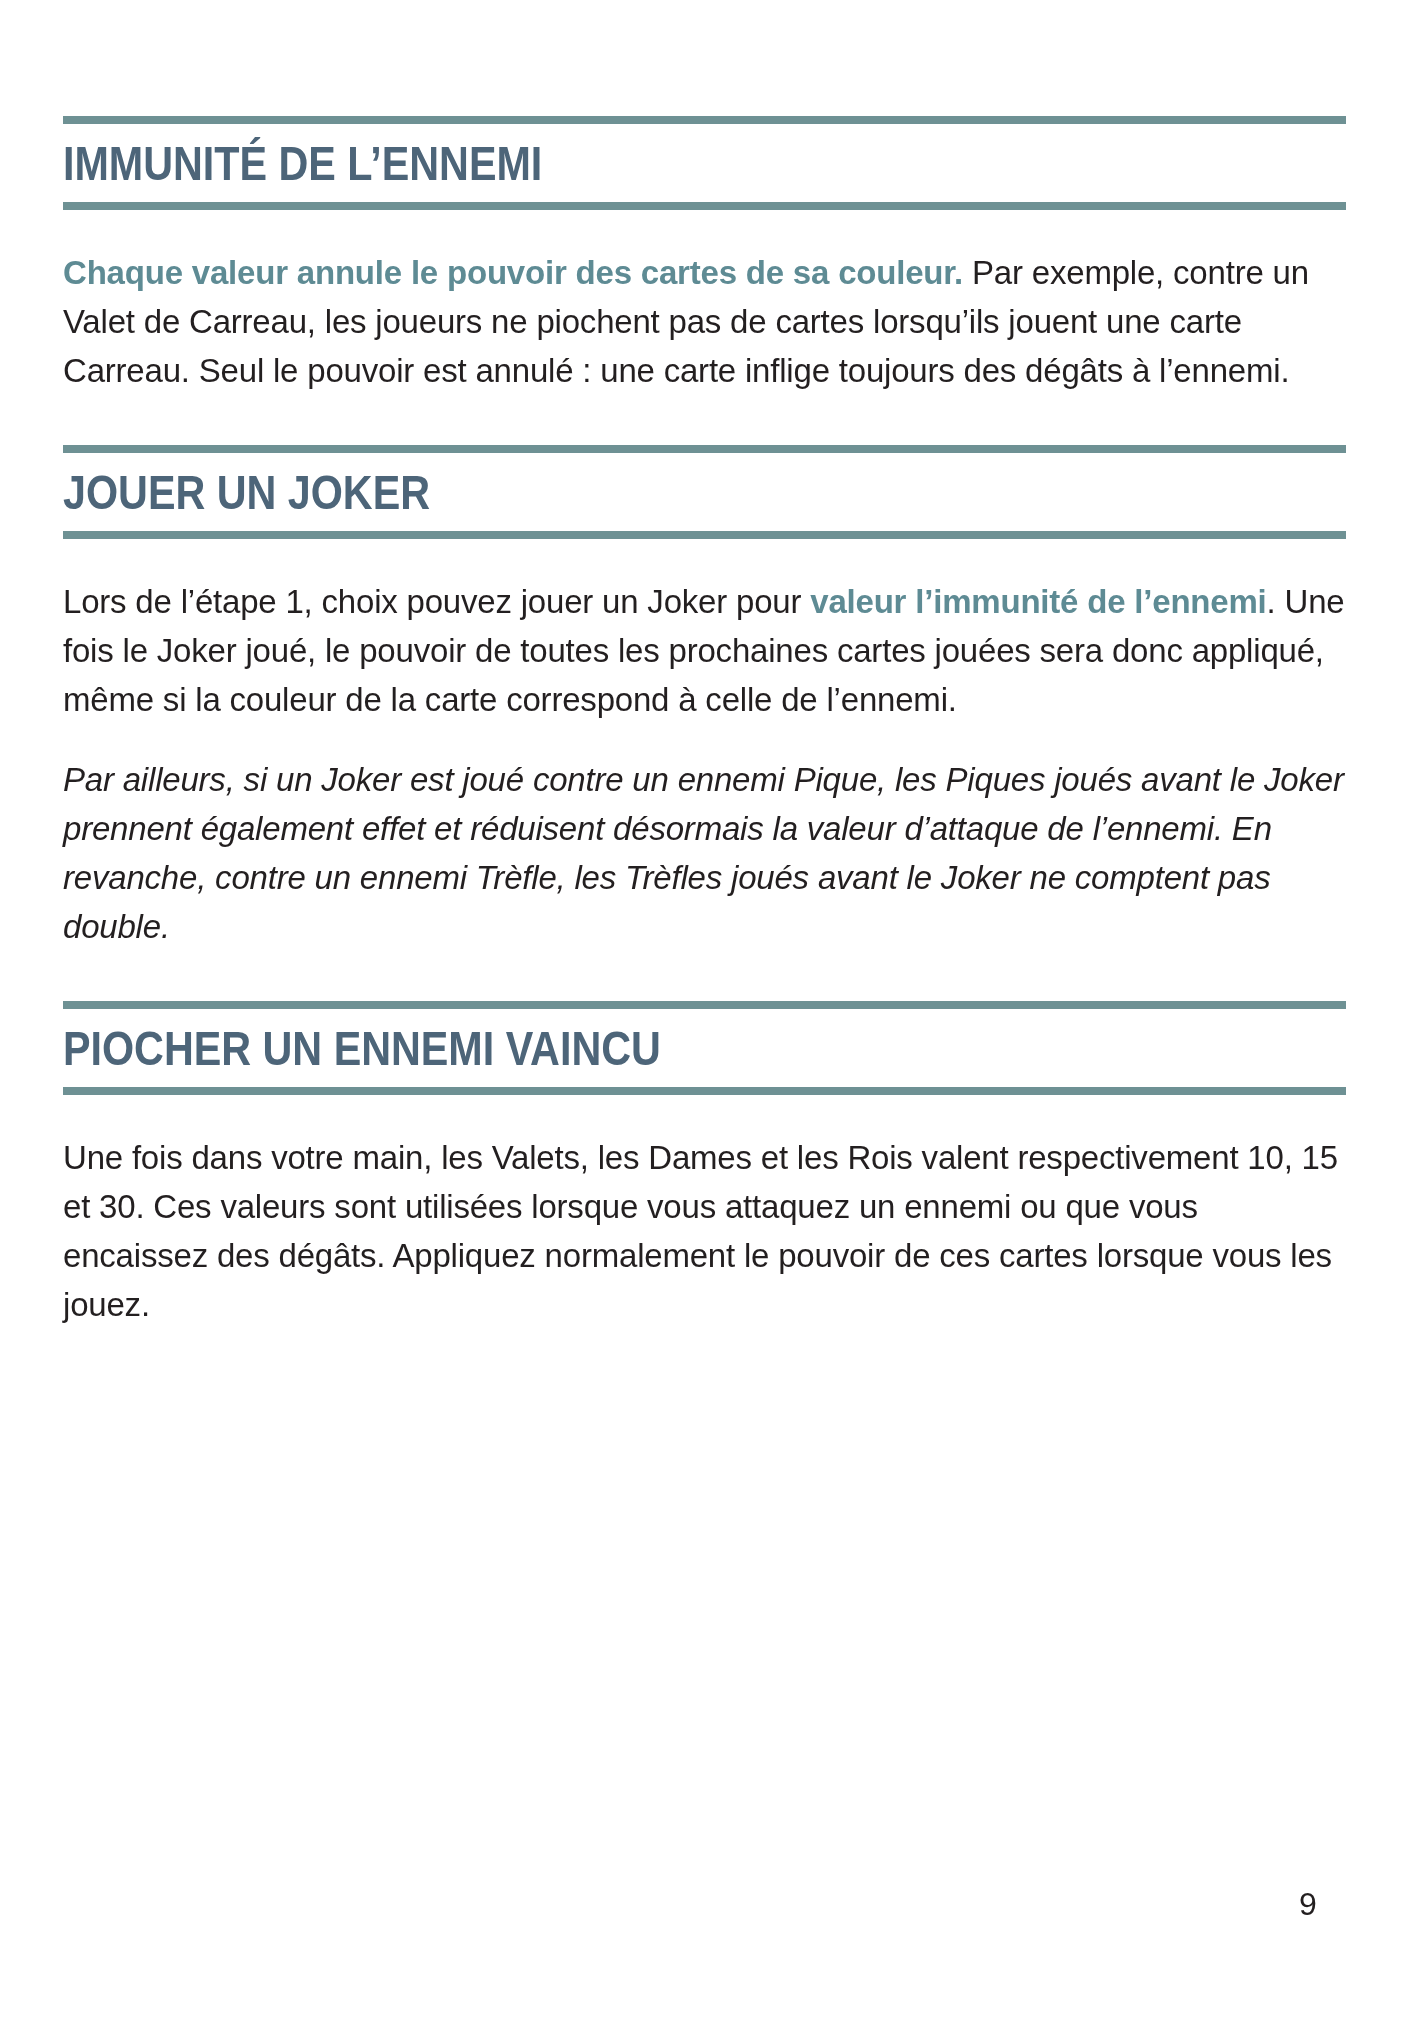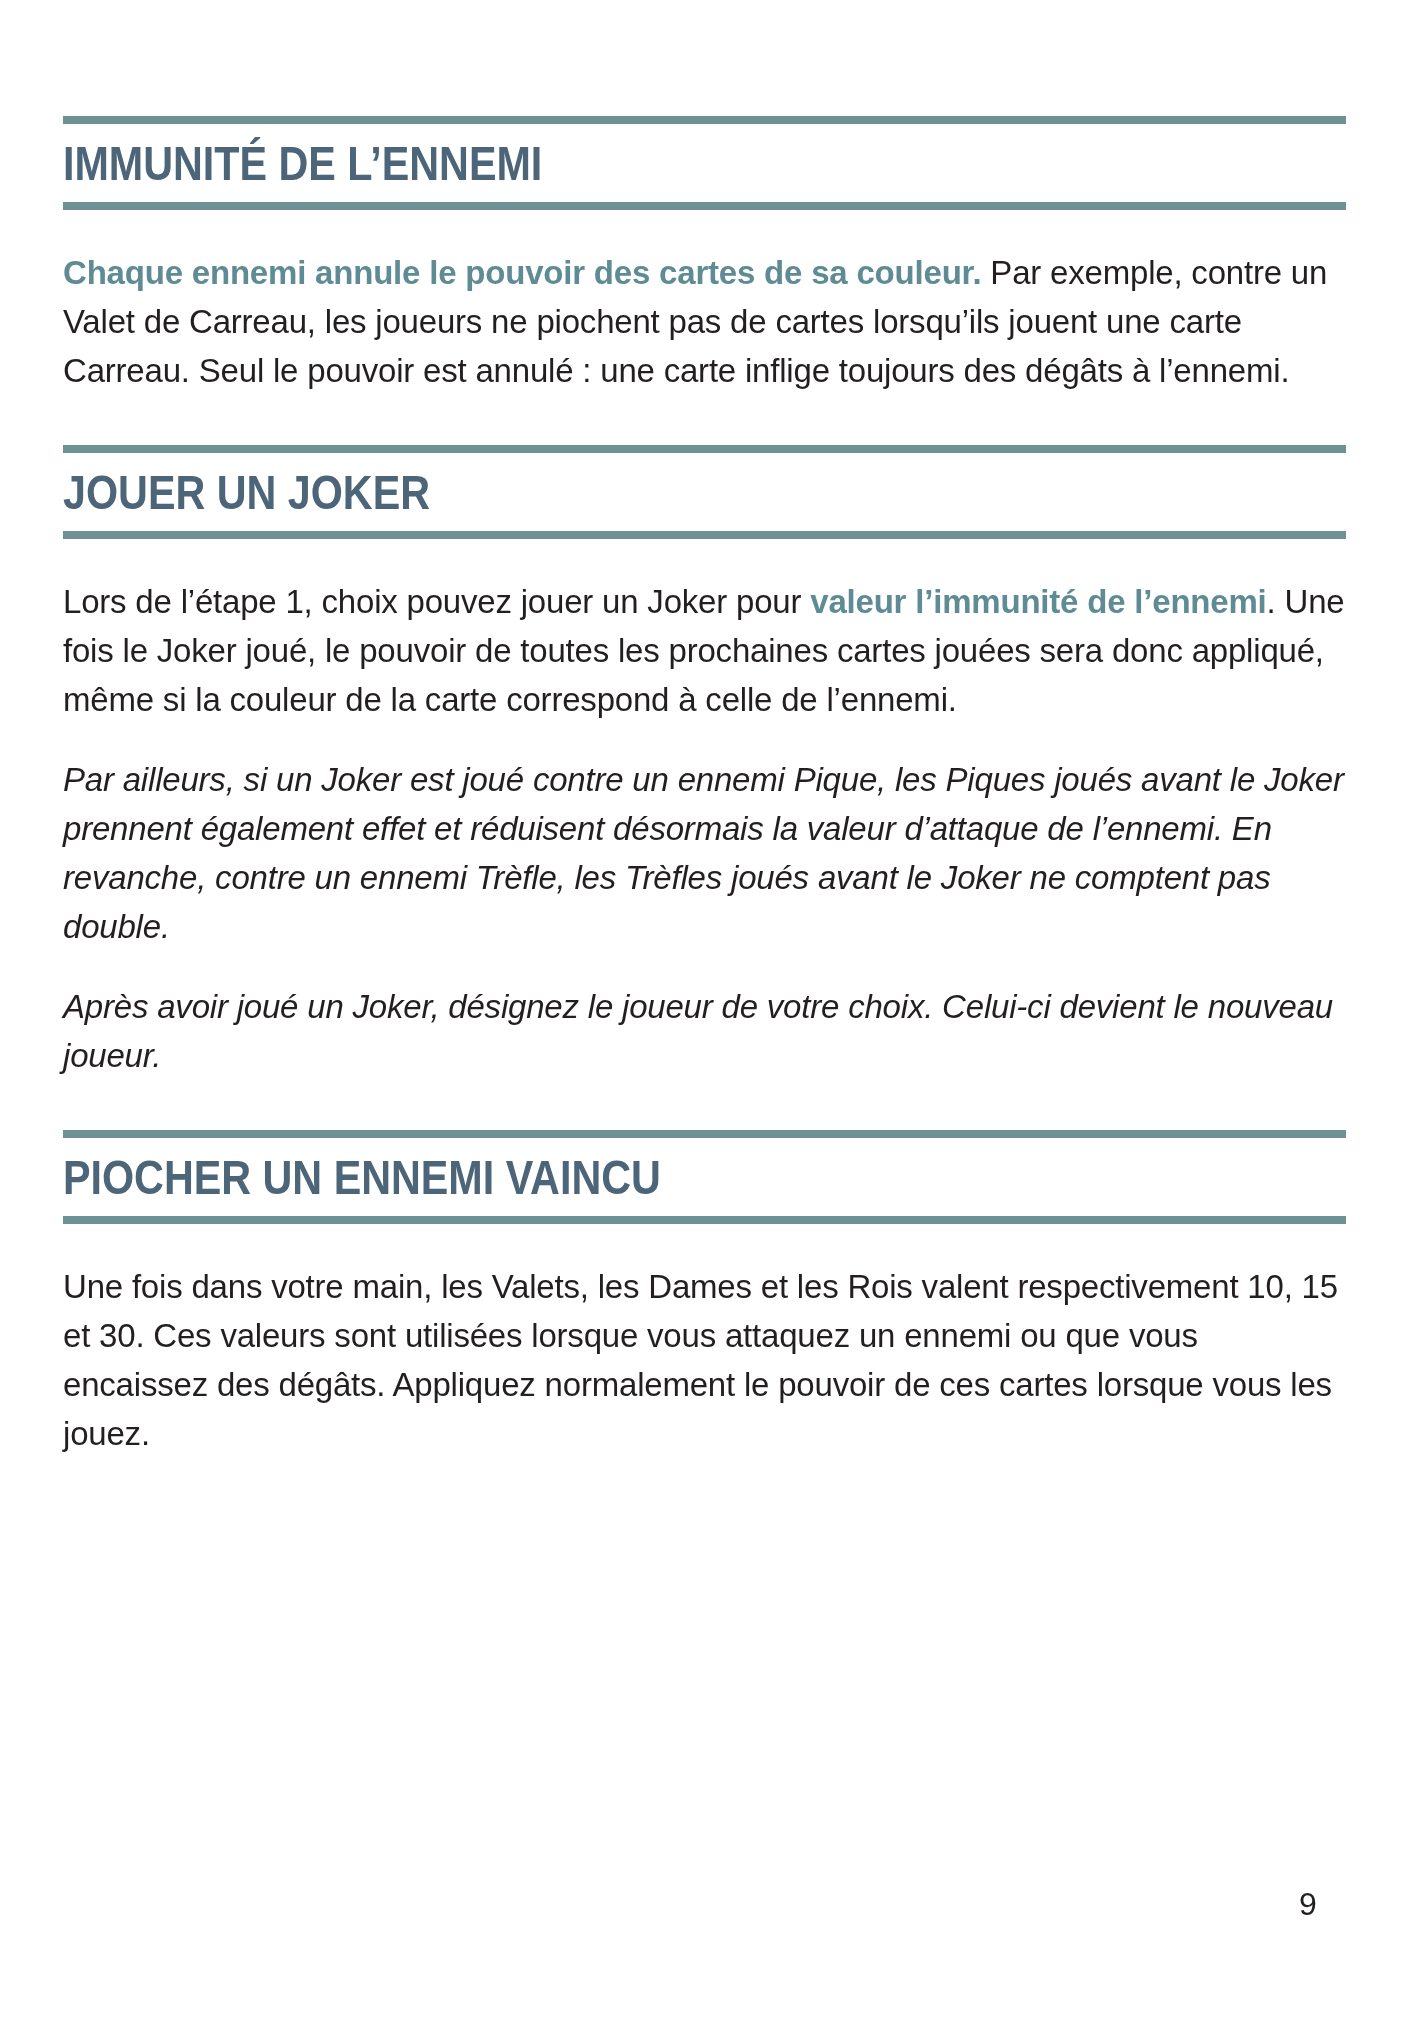--- a/index.html
+++ b/index.html
@@ -64,30 +64,29 @@
 </style>
 </head>
 <body>
 
 <div class="page">
 
   <div class="section">
     <div class="rule"></div>
     <h2 class="section-heading">IMMUNITÉ DE L’ENNEMI</h2>
     <div class="rule"></div>
-    <p class="para first"><span class="accent">Chaque ennemi annule le pouvoir des cartes de sa couleur.</span><span> Par exemple, contre un Valet de Carreau, les joueurs ne piochent pas de cartes lorsqu’ils jouent une carte Carreau. Seul le pouvoir est annulé : une carte inflige toujours des dégâts à l’ennemi.</span></p>
+    <p class="para first"><span class="accent">Chaque valeur annule le pouvoir des cartes de sa couleur.</span><span> Par exemple, contre un Valet de Carreau, les joueurs ne piochent pas de cartes lorsqu’ils jouent une carte Carreau. Seul le pouvoir est annulé : une carte inflige toujours des dégâts à l’ennemi.</span></p>
   </div>
 
   <div class="section">
     <div class="rule"></div>
     <h2 class="section-heading">JOUER UN JOKER</h2>
     <div class="rule"></div>
     <p class="para first"><span>Lors de l’étape 1, choix pouvez jouer un Joker pour </span><span class="accent">valeur l’immunité de l’ennemi</span><span>. Une fois le Joker joué, le pouvoir de toutes les prochaines cartes jouées sera donc appliqué, même si la couleur de la carte correspond à celle de l’ennemi.</span></p>
     <p class="para"><span>Par ailleurs, si un Joker est joué contre un ennemi Pique, les Piques joués avant le Joker prennent également effet et réduisent désormais la valeur d’attaque de l’ennemi. En revanche, contre un ennemi Trèfle, les Trèfles joués avant le Joker ne comptent pas double.</span></p>
-    <p class="para"><span>Après avoir joué un Joker, désignez le joueur de votre choix. Celui-ci devient le nouveau joueur.</span></p>
   </div>
 
   <div class="section">
     <div class="rule"></div>
     <h2 class="section-heading">PIOCHER UN ENNEMI VAINCU</h2>
     <div class="rule"></div>
     <p class="para first"><span>Une fois dans votre main, les Valets, les Dames et les Rois valent respectivement 10, 15 et 30. Ces valeurs sont utilisées lorsque vous attaquez un ennemi ou que vous encaissez des dégâts. Appliquez normalement le pouvoir de ces cartes lorsque vous les jouez.</span></p>
   </div>
 
 </div>

